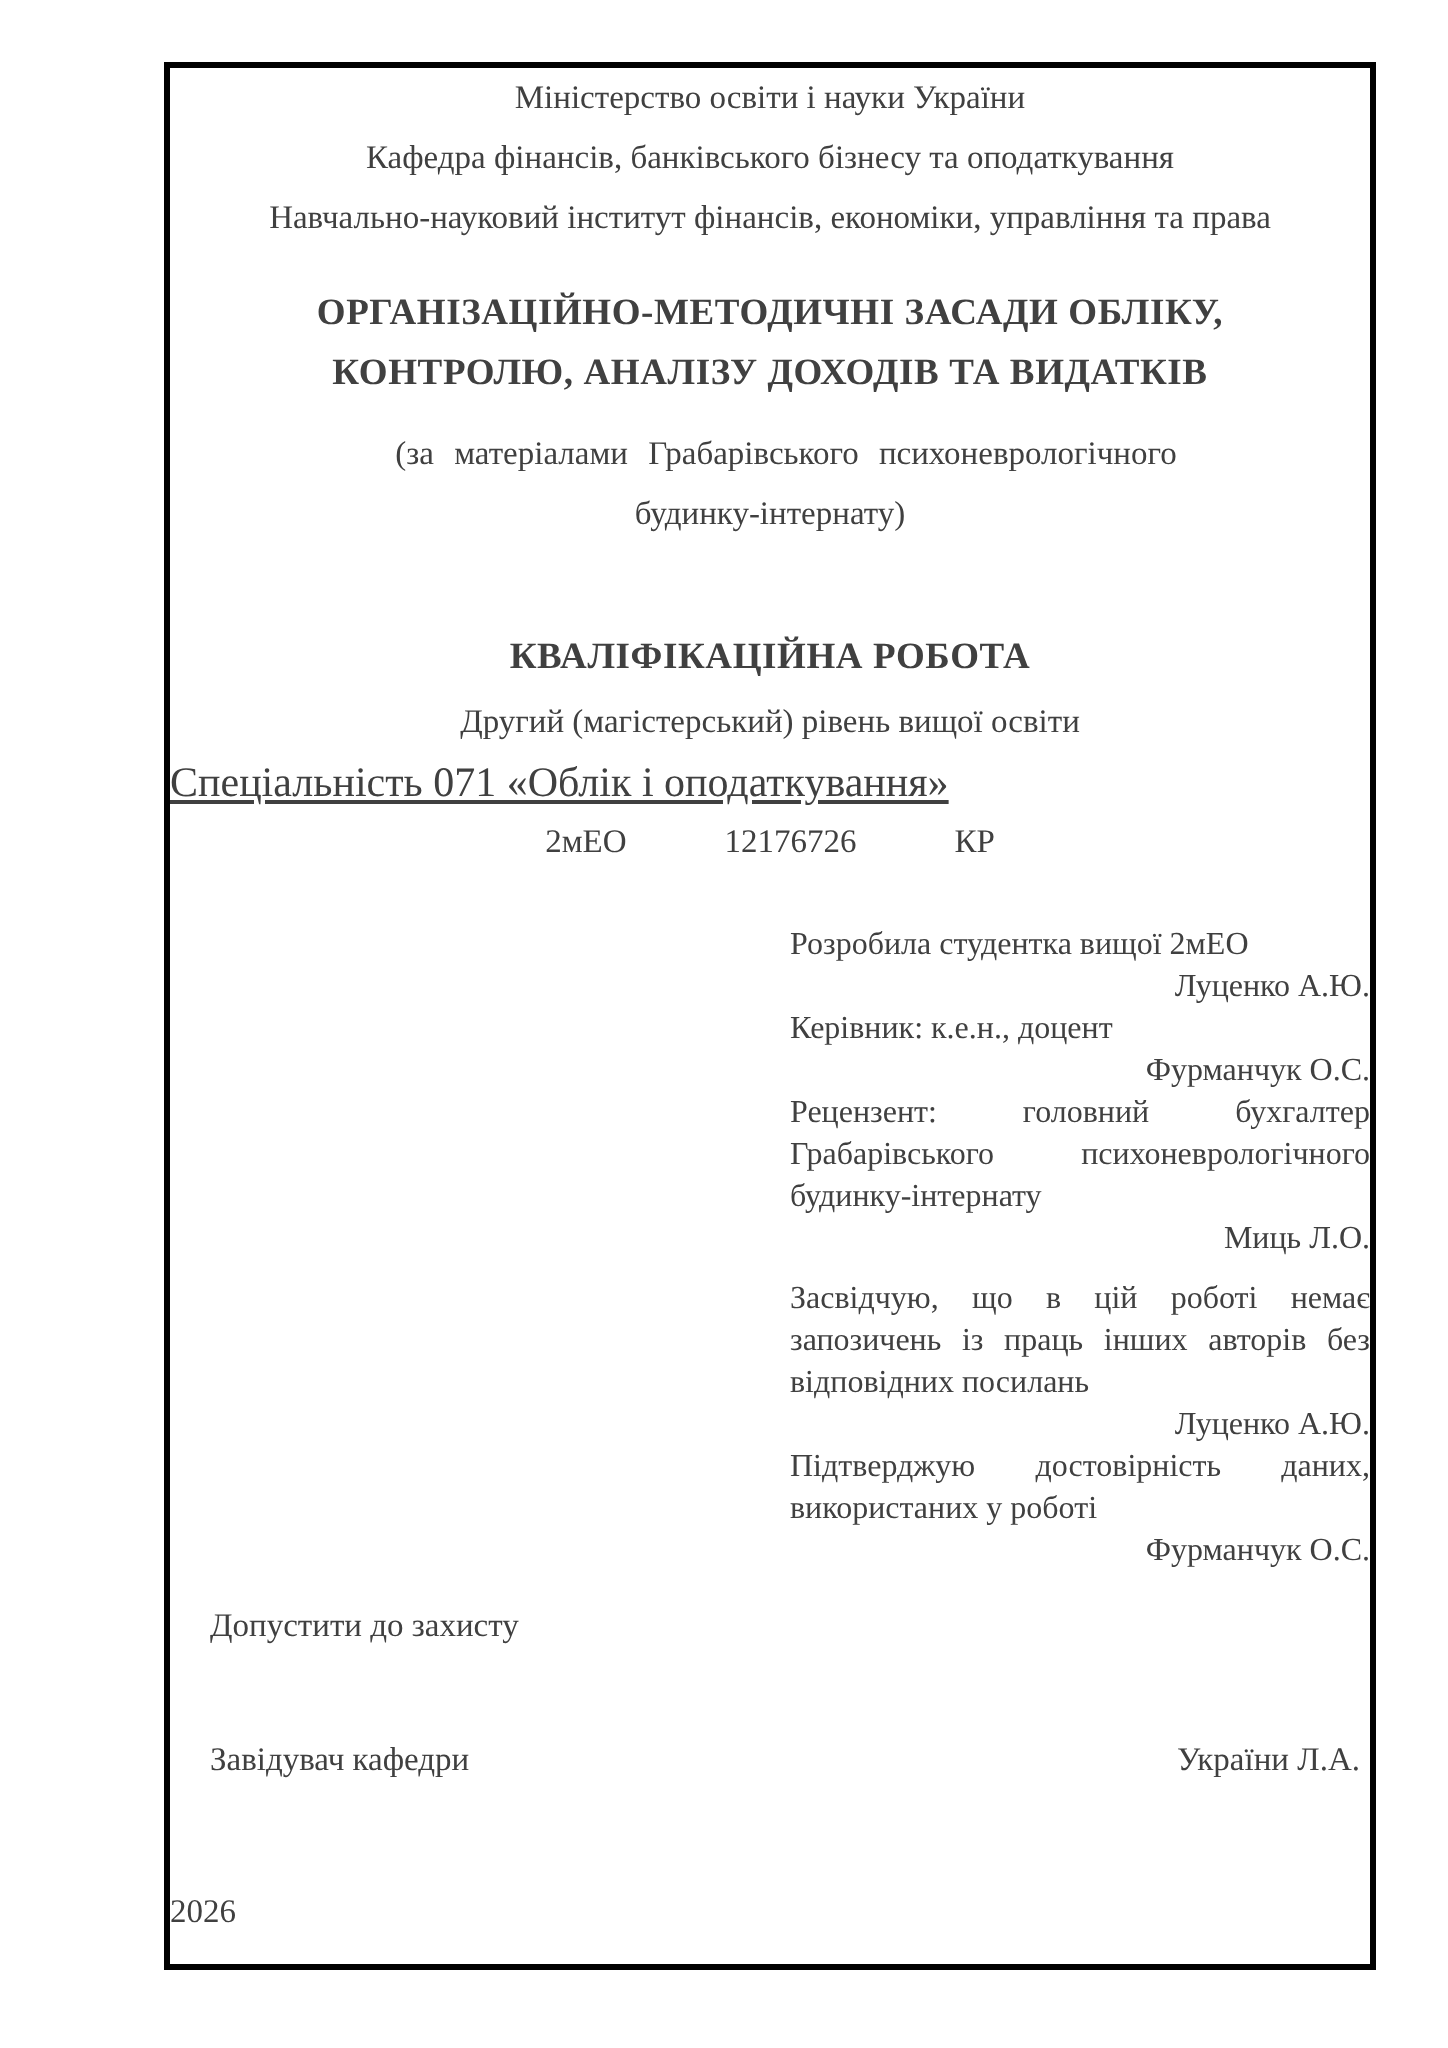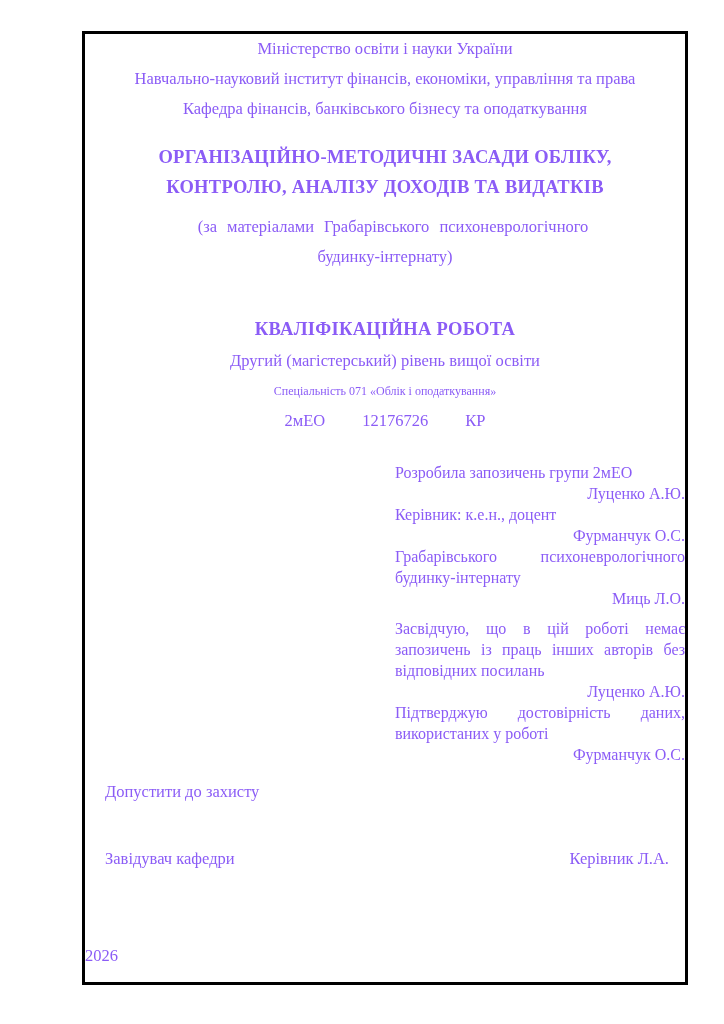--- a/index.html
+++ b/index.html
@@ -6,21 +6,21 @@
     margin: 0;
     padding: 0;
     background: #ffffff;
   }
   .page {
     position: relative;
     width: 724px;
     height: 1024px;
     background: #ffffff;
     font-family: "Liberation Serif", "DejaVu Serif", serif;
-    color: #8b5cf6;
+    color: #404040;
     overflow: hidden;
   }
   .frame {
     position: absolute;
     left: 82px;
     top: 31px;
     width: 606px;
     height: 954px;
     border: 3px solid #000000;
     box-sizing: border-box;
@@ -60,28 +60,28 @@
     text-align: center;
     letter-spacing: 0.3px;
   }
   .degree {
     margin-top: 2px;
     font-size: 16.5px;
     line-height: 30px;
     text-align: center;
   }
   .specialty {
-    font-size: 12px;
-    line-height: 30px;
-    text-align: center;
+    font-size: 21px;
+    line-height: 30px;
+    text-decoration: underline;
   }
   .codes-row {
     display: flex;
     justify-content: center;
-    gap: 37px;
+    gap: 49px;
     font-size: 16.5px;
     line-height: 30px;
   }
   .credits-col {
     margin-left: 310px;
     width: 290px;
     margin-top: 26px;
     font-size: 16px;
     line-height: 21px;
   }
@@ -91,21 +91,21 @@
   .role-line.just {
     text-align: justify;
     text-align-last: justify;
   }
   .sig-name {
     text-align: right;
   }
   .gap9 { height: 9px; }
   .approval {
     margin-top: 16px;
-    padding: 0 16px 0 20px;
+    padding: 0 5px 0 20px;
     font-size: 16.5px;
     line-height: 21px;
   }
   .approval-row {
     display: flex;
     justify-content: space-between;
     margin-top: 46px;
   }
   .year {
     position: absolute;
@@ -118,22 +118,22 @@
 </style>
 </head>
 <body>
 
 <div class="page">
   <div class="frame">
     <div class="content">
 
       <div>
         <div class="hdr-line">Міністерство освіти і науки України</div>
+        <div class="hdr-line">Кафедра фінансів, банківського бізнесу та оподаткування</div>
         <div class="hdr-line">Навчально-науковий інститут фінансів, економіки, управління та права</div>
-        <div class="hdr-line">Кафедра фінансів, банківського бізнесу та оподаткування</div>
       </div>
 
       <div class="title-block">
         <div class="title-line">ОРГАНІЗАЦІЙНО-МЕТОДИЧНІ ЗАСАДИ ОБЛІКУ,</div>
         <div class="title-line">КОНТРОЛЮ, АНАЛІЗУ ДОХОДІВ ТА ВИДАТКІВ</div>
       </div>
 
       <div class="subtitle-block">
         <div class="subtitle-line wide">(за матеріалами Грабарівського психоневрологічного</div>
         <div class="subtitle-line">будинку-інтернату)</div>
@@ -146,30 +146,31 @@
 
       <div class="codes-row">
         <span>2мЕО</span>
         <span>12176726</span>
         <span>КР</span>
       </div>
 
       <div class="credits-col">
 
         <div>
-          <div class="role-line">Розробила запозичень групи 2мЕО</div>
+          <div class="role-line">Розробила студентка вищої 2мЕО</div>
           <div class="sig-name">Луценко А.Ю.</div>
         </div>
 
         <div>
           <div class="role-line">Керівник: к.е.н., доцент</div>
           <div class="sig-name">Фурманчук О.С.</div>
         </div>
 
         <div>
+          <div class="role-line just">Рецензент: головний бухгалтер</div>
           <div class="role-line just">Грабарівського психоневрологічного</div>
           <div class="role-line">будинку-інтернату</div>
           <div class="sig-name">Миць Л.О.</div>
         </div>
 
         <div class="gap9"></div>
 
         <div>
           <div class="role-line just">Засвідчую, що в цій роботі немає</div>
           <div class="role-line just">запозичень із праць інших авторів без</div>
@@ -182,21 +183,21 @@
           <div class="role-line">використаних у роботі</div>
           <div class="sig-name">Фурманчук О.С.</div>
         </div>
 
       </div>
 
       <div class="approval">
         <div>Допустити до захисту</div>
         <div class="approval-row">
           <span>Завідувач кафедри</span>
-          <span>Керівник Л.А.</span>
+          <span>України Л.А.</span>
         </div>
       </div>
 
       <div class="year">2026</div>
 
     </div>
   </div>
 </div>
 
 </body></html>

